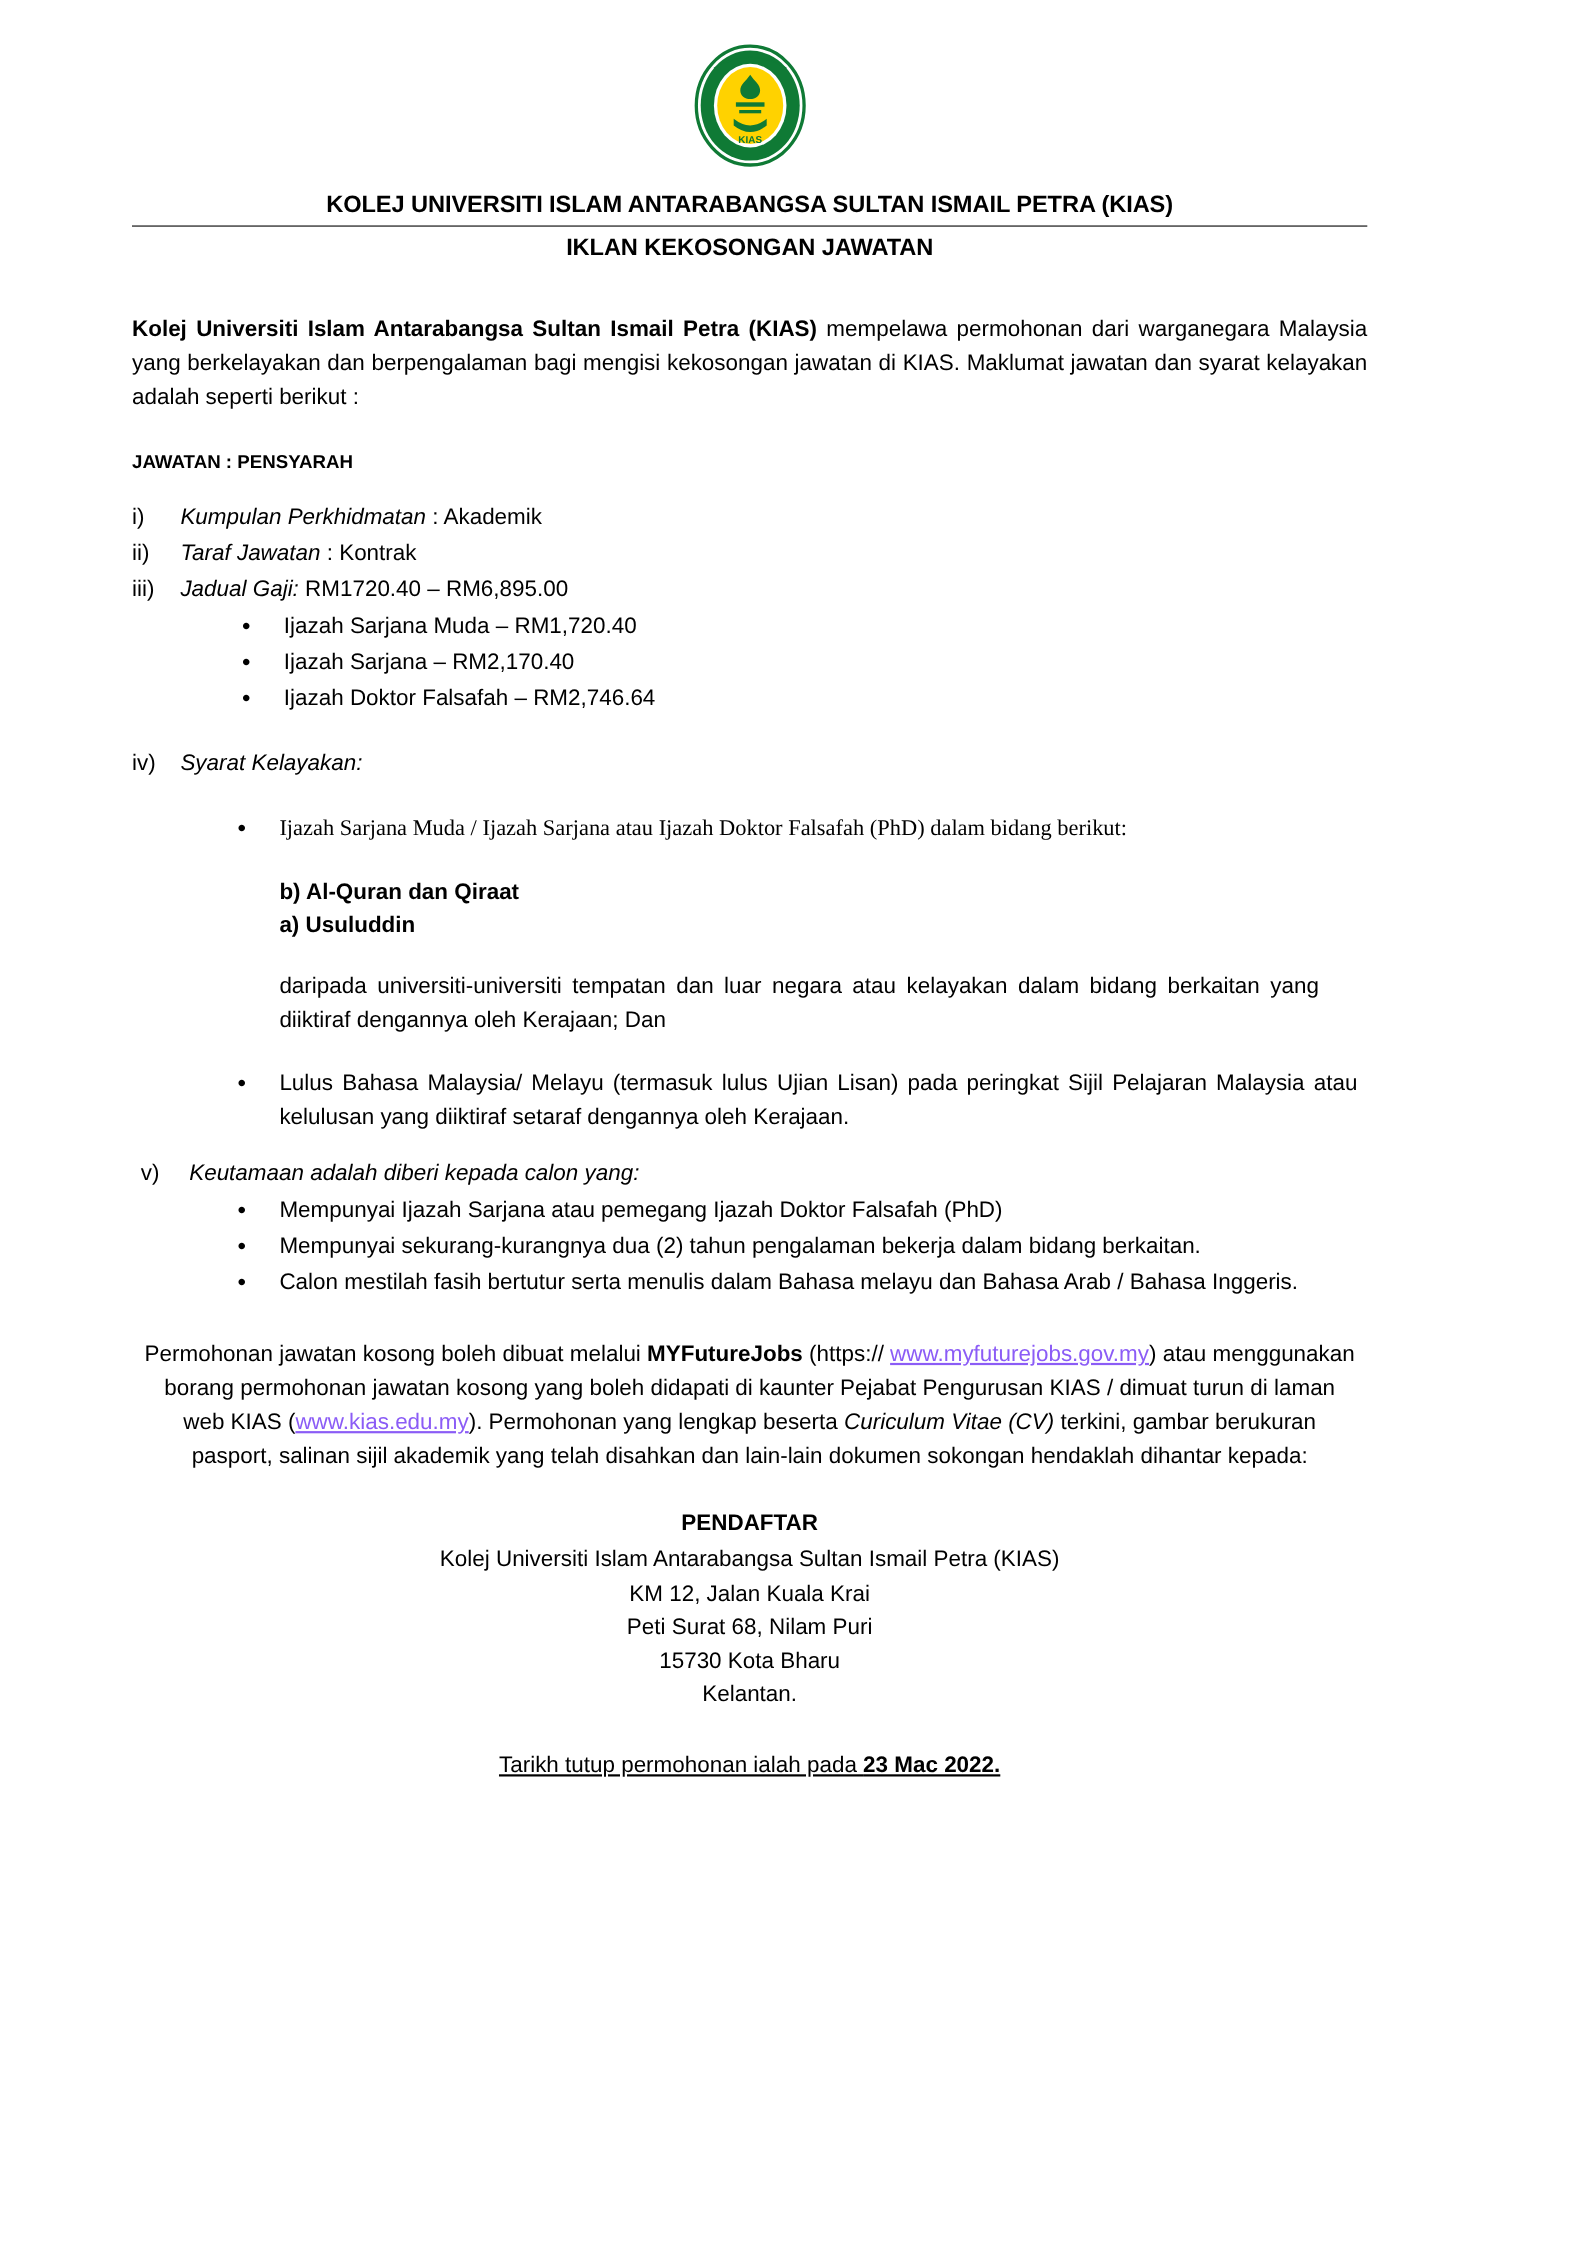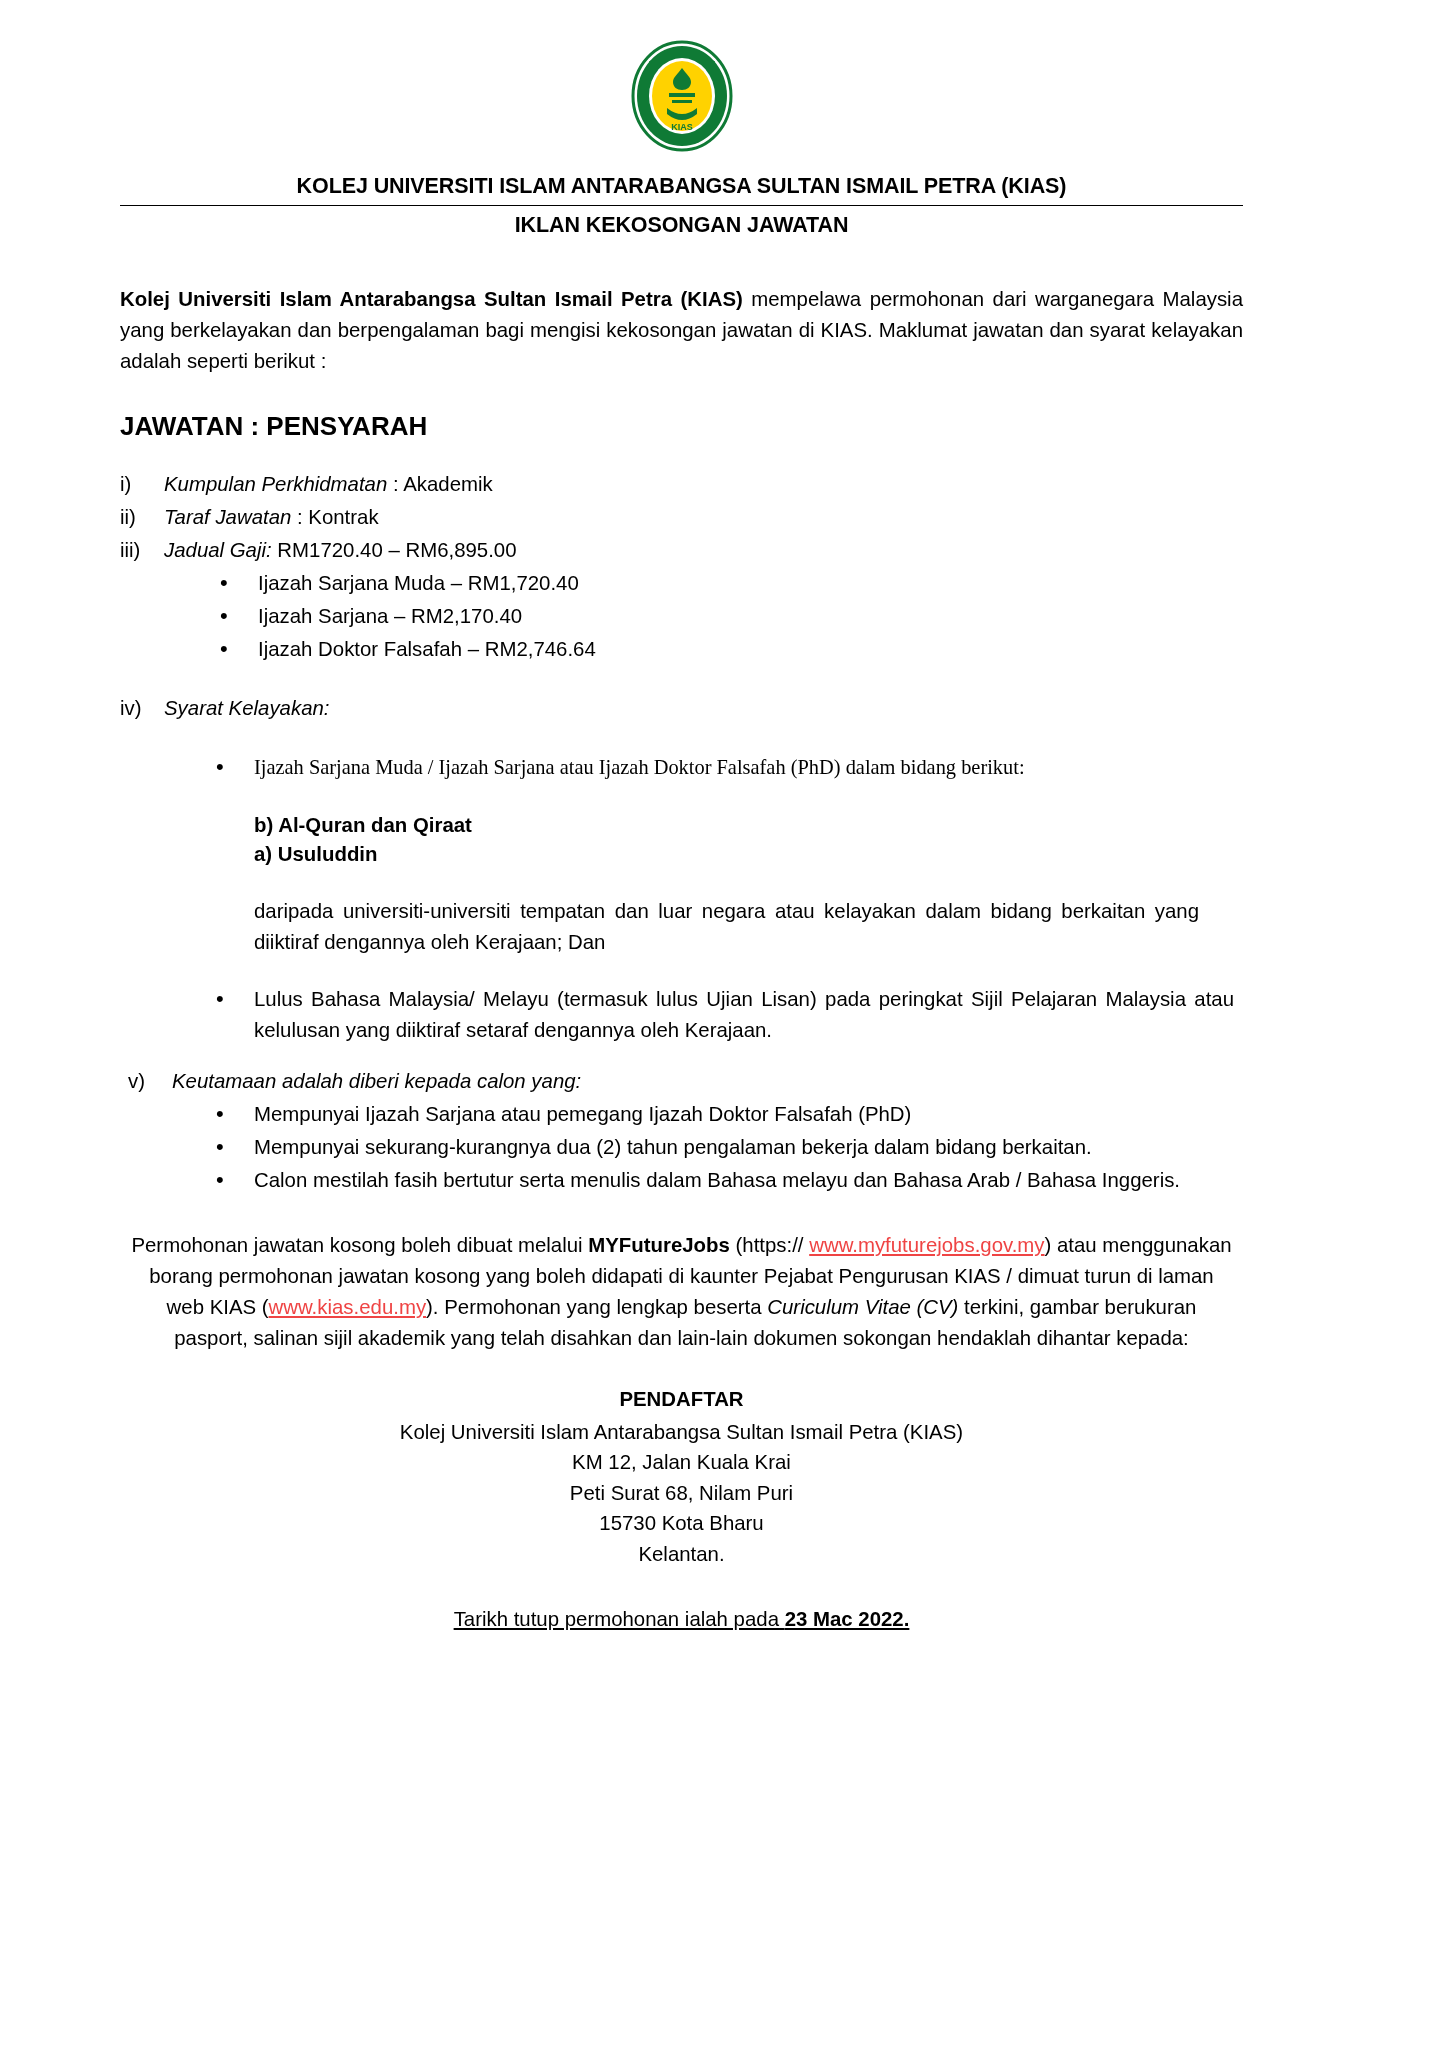--- a/index.html
+++ b/index.html
@@ -63,21 +63,21 @@
   }
   .para {
     text-align: justify;
     margin-bottom: 0;
   }
   .bold { font-weight: bold; }
   .ital { font-style: italic; }
 
   .section-title {
     font-weight: bold;
-    font-size: 26px;
+    font-size: 17px;
     margin-top: 30px;
     margin-bottom: 22px;
   }
 
   
   .rlist {
     margin: 0;
     padding: 0;
     list-style: none;
   }
@@ -135,21 +135,21 @@
 
   
   .centered-para {
     text-align: center;
     margin-top: 34px;
     font-size: 20.4px;
     line-height: 1.52;
     padding: 0 8px;
   }
   .link {
-    color: #ef4444;
+    color: #8b5cf6;
     text-decoration: underline;
   }
   .addr {
     text-align: center;
     margin-top: 30px;
     line-height: 1.5;
     font-size: 20.4px;
   }
   .addr .hdr {
     font-weight: bold;

